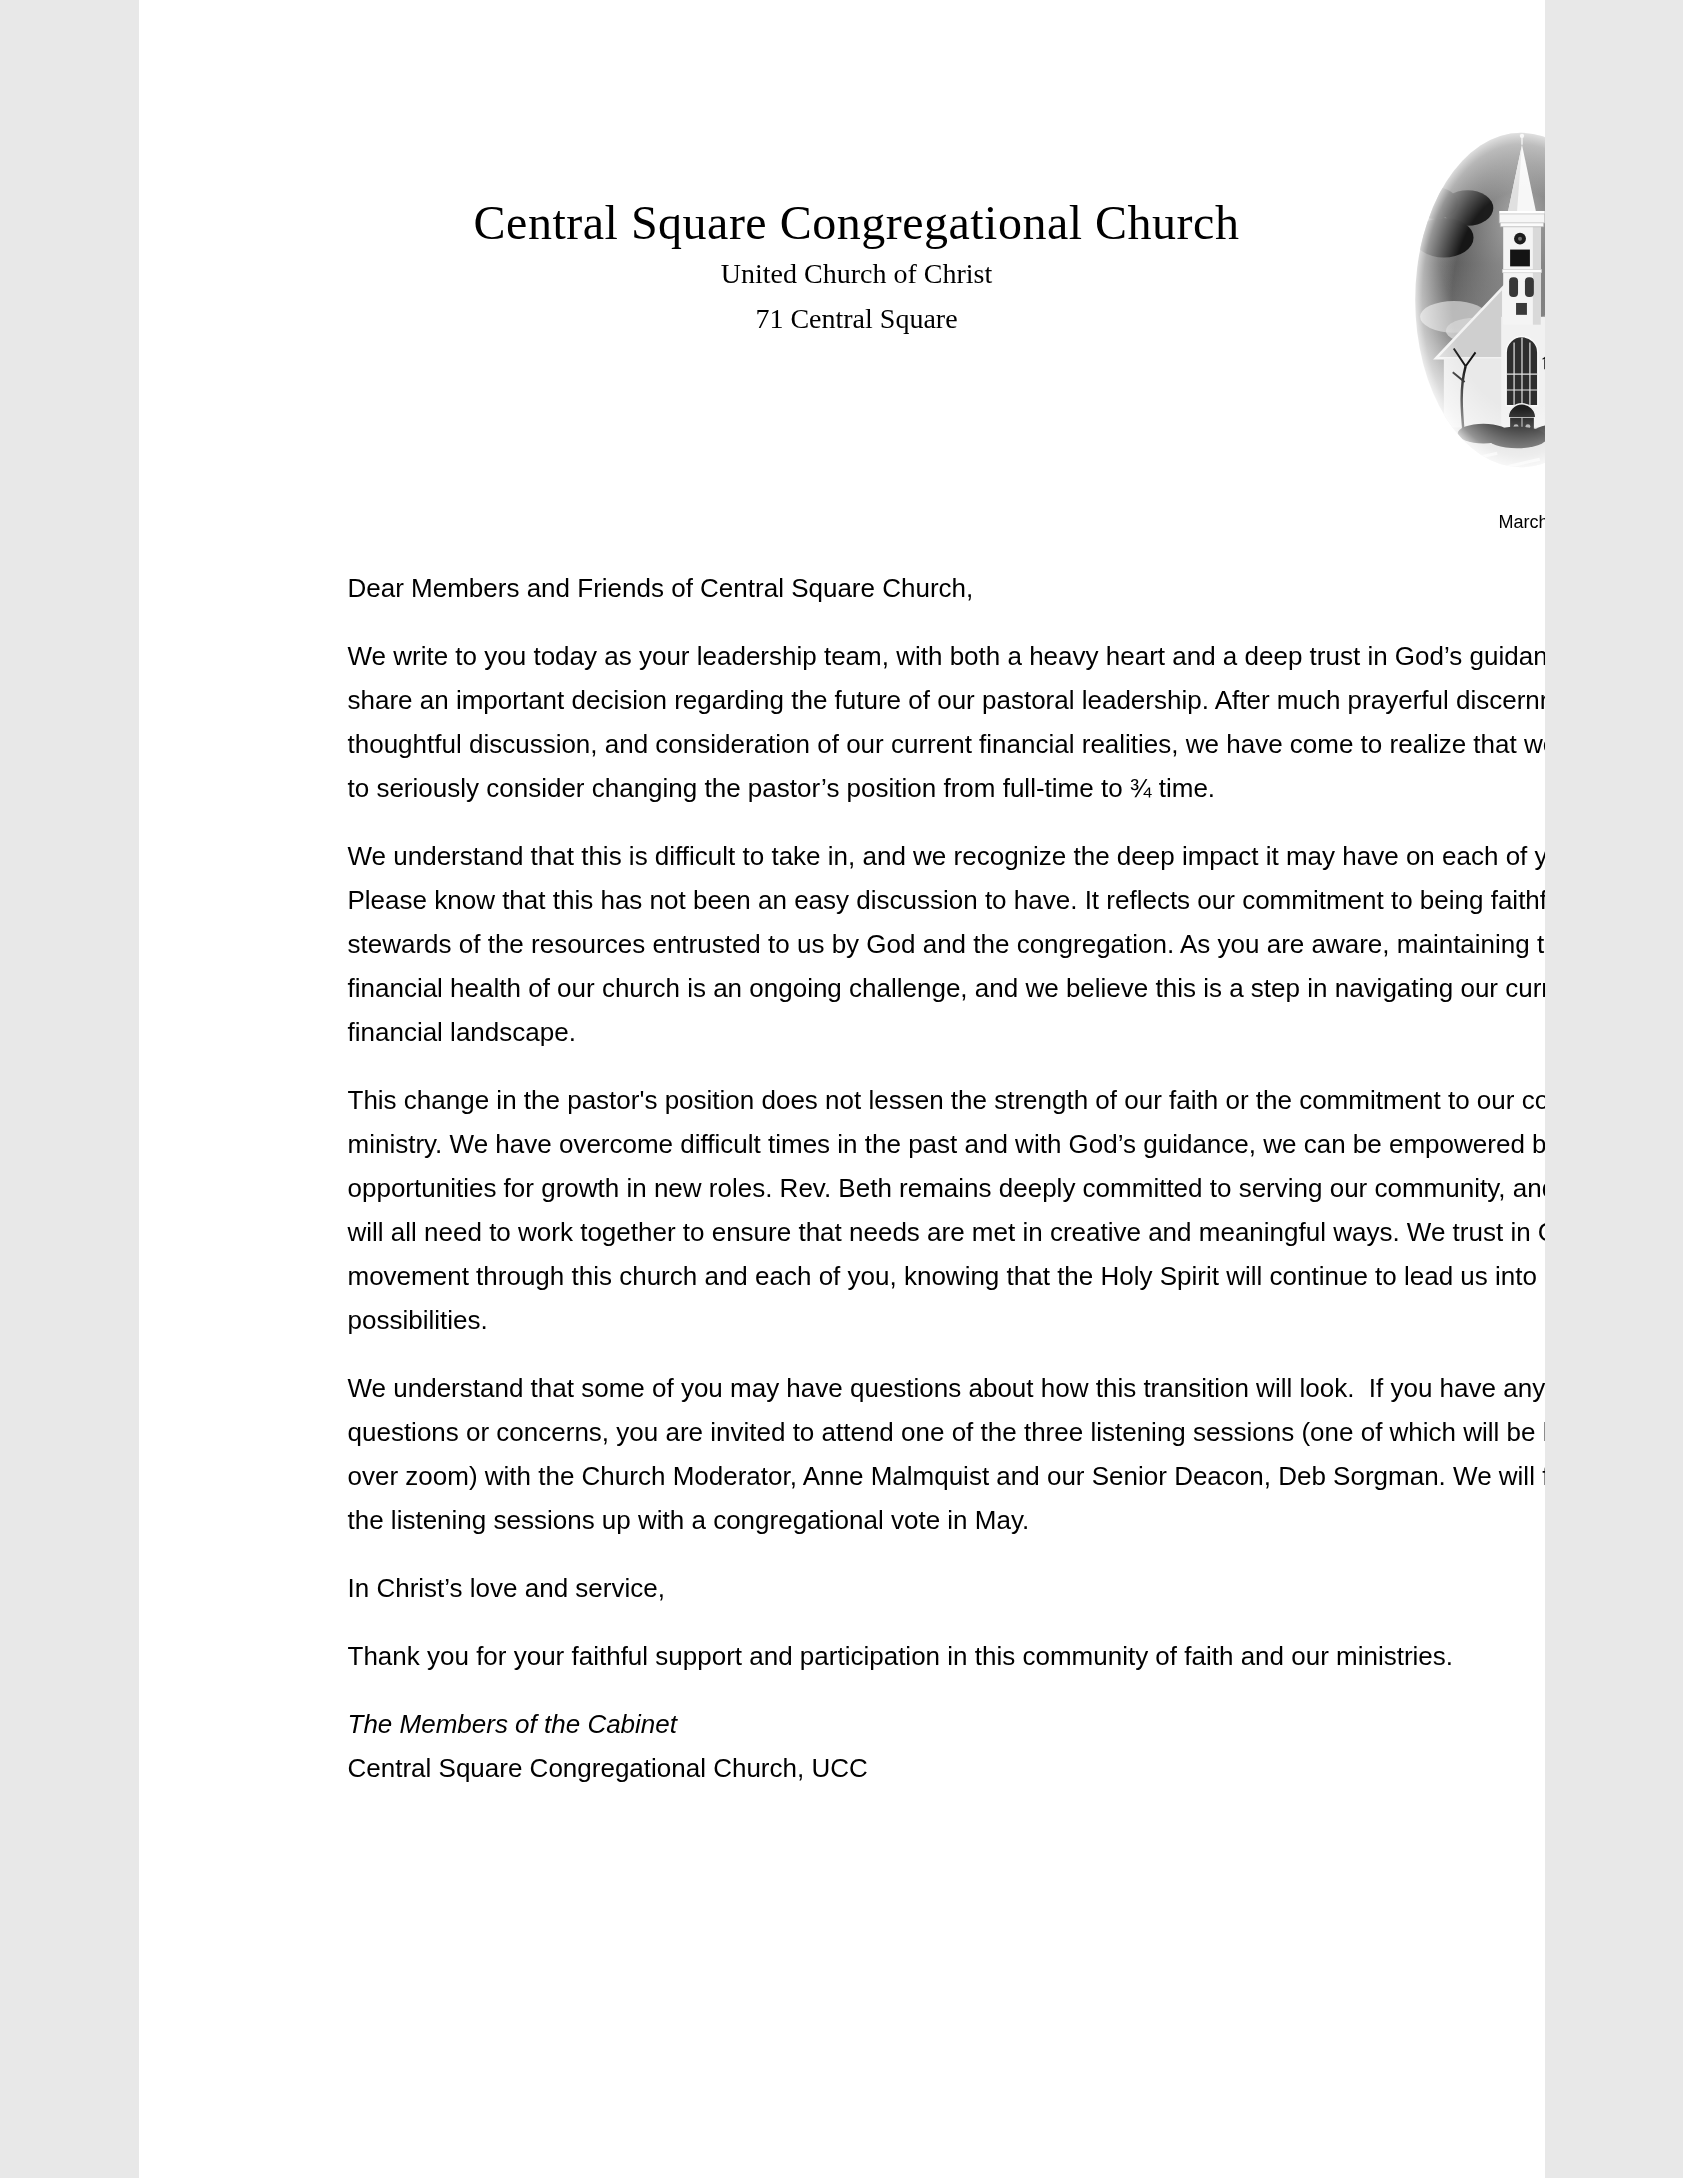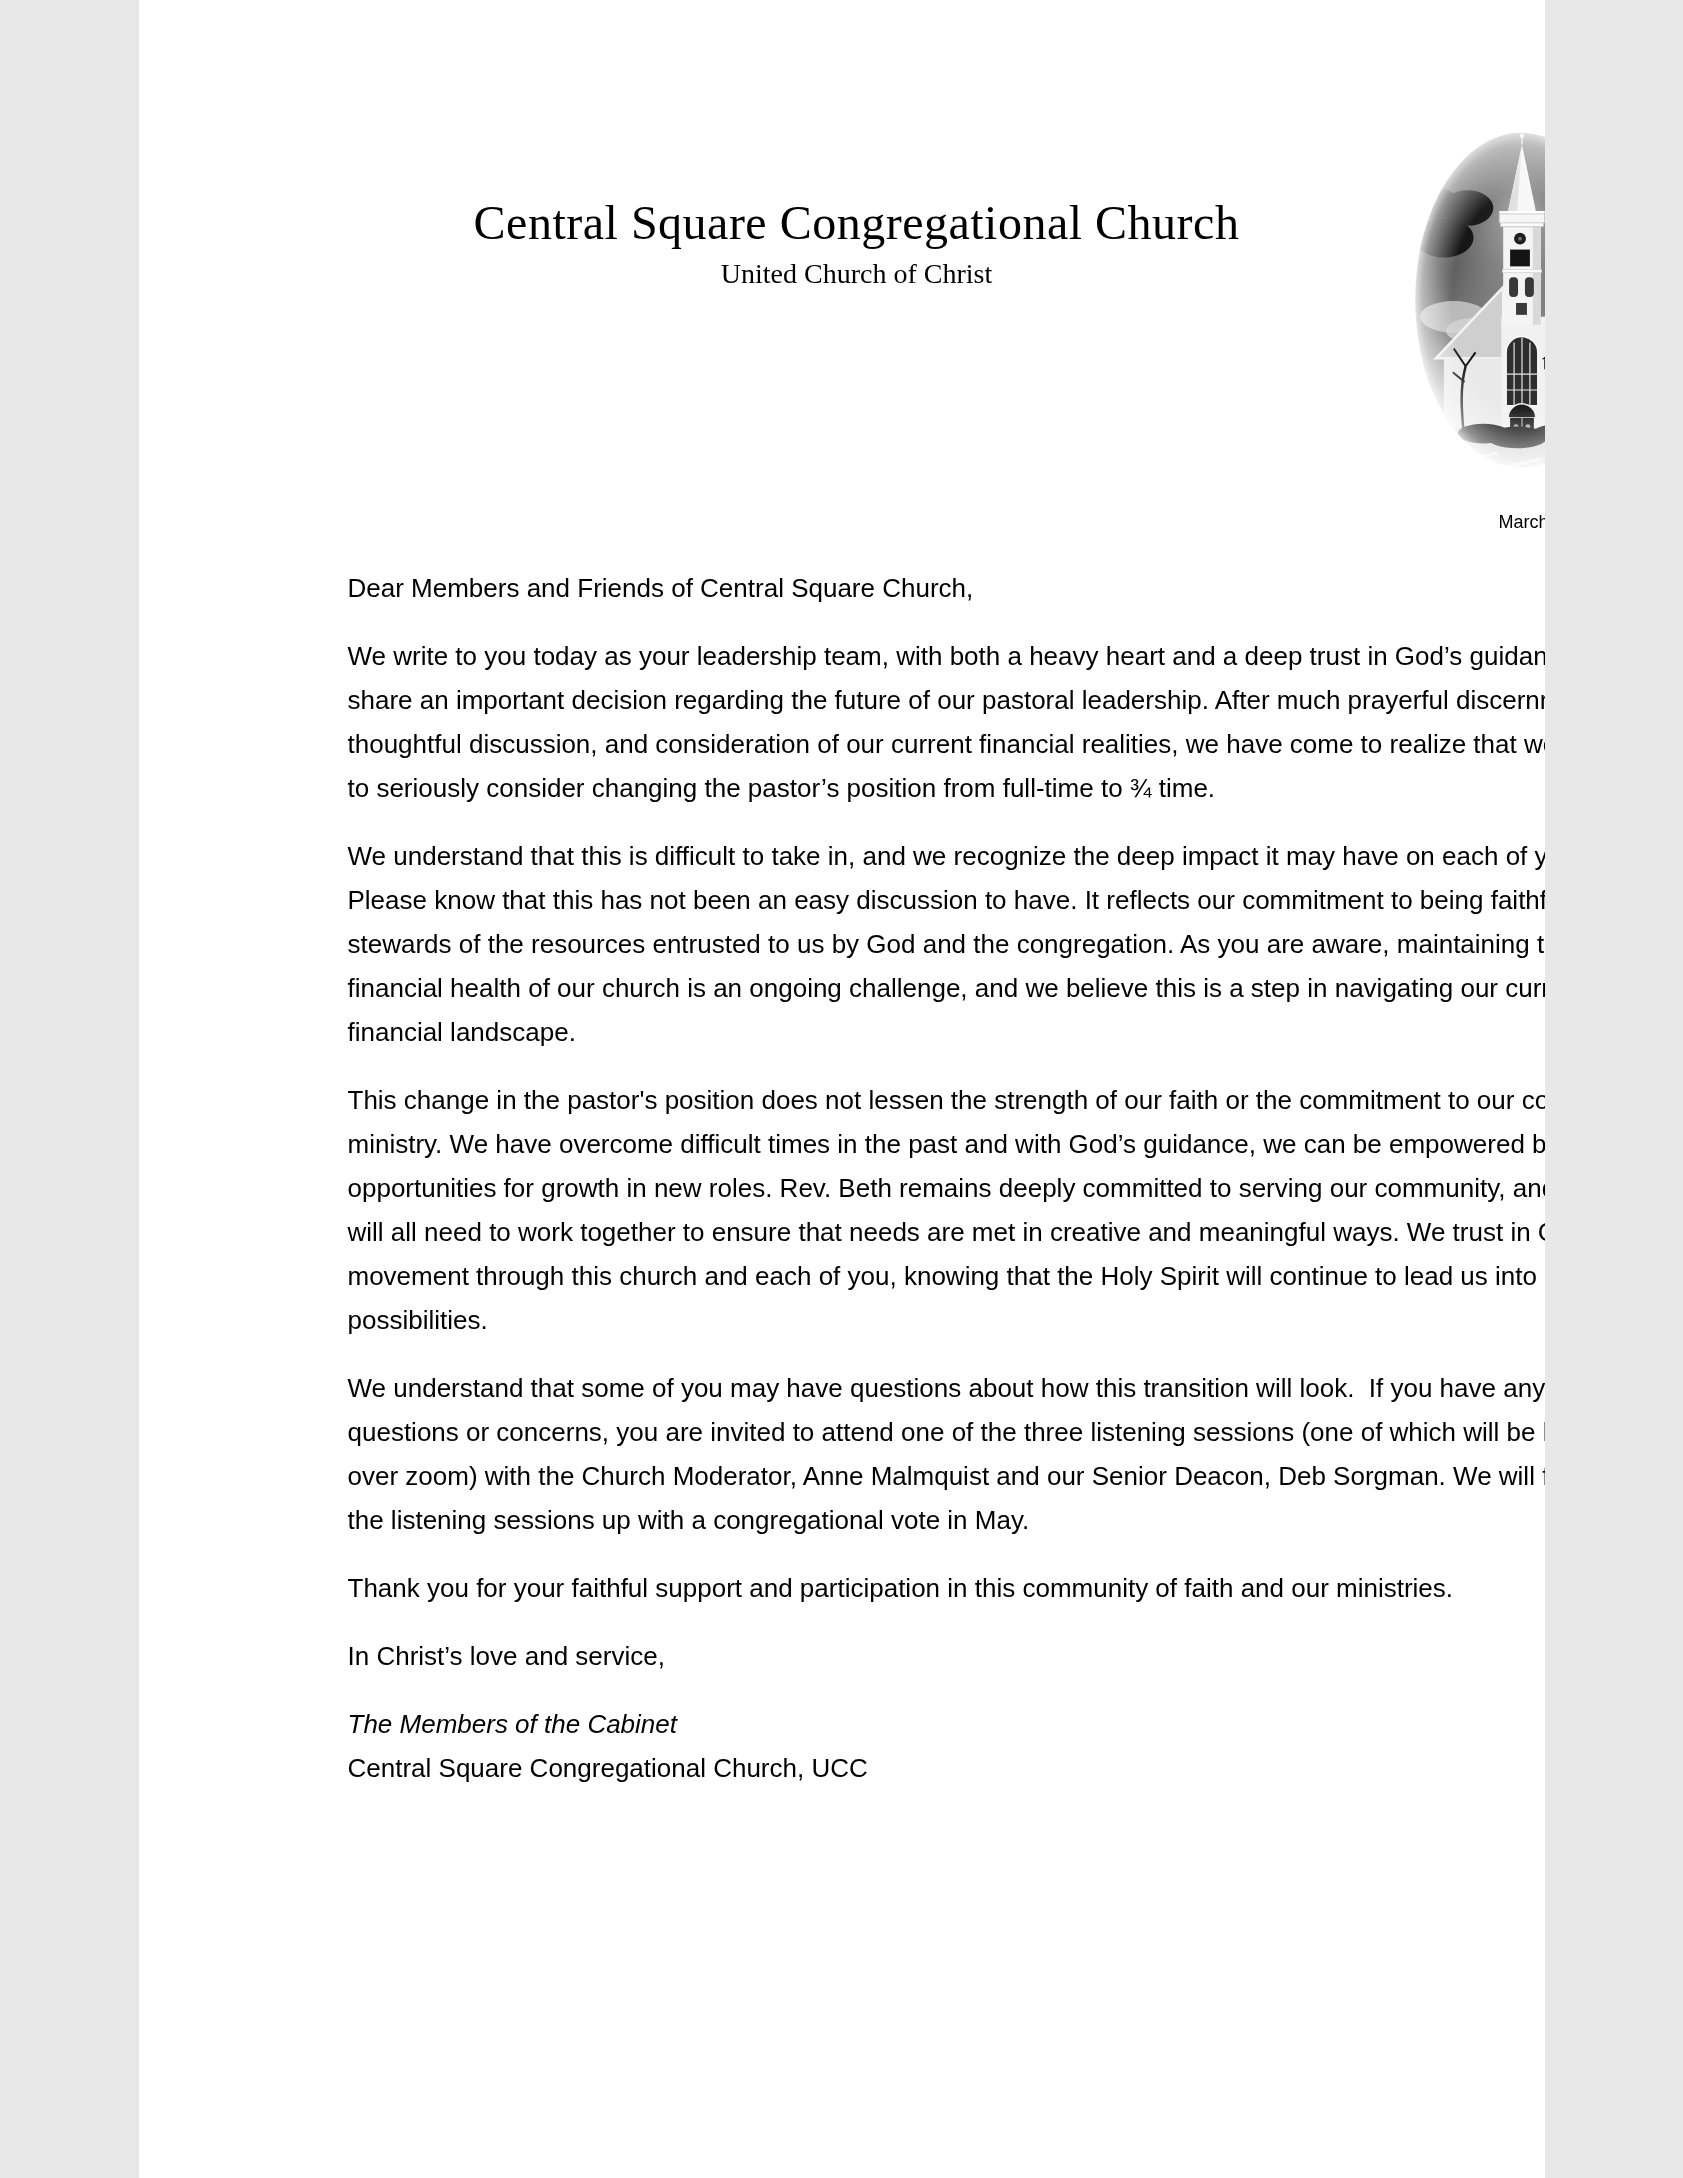--- a/index.html
+++ b/index.html
@@ -74,20 +74,21 @@
   .signature-role { font-style: italic; }
 </style>
 </head>
 <body>
 
 <div class="page">
 
   <div class="letterhead-text">
     <div class="church-name">Central Square Congregational Church</div>
     <div class="letterhead-sub">United Church of Christ</div>
+    <div class="letterhead-sub">71 Central Square</div>
   </div>
 
   <div class="church-photo">
     <svg viewBox="0 0 232 366" xmlns="http://www.w3.org/2000/svg">
       <defs>
         <linearGradient id="sky" x1="0" y1="0" x2="0" y2="1">
           <stop offset="0" stop-color="#2e2e2e"></stop>
           <stop offset="0.40" stop-color="#4f4f4f"></stop>
           <stop offset="0.60" stop-color="#828282"></stop>
           <stop offset="0.78" stop-color="#bfbfbf"></stop>
@@ -191,22 +192,22 @@
   </div>
 
   <div class="date-line">March 19, 2025</div>
 
   <div class="letter-body">
     <p>Dear Members and Friends of Central Square Church,</p>
     <p>We write to you today as your leadership team, with both a heavy heart and a deep trust in God’s guidance, to share an important decision regarding the future of our pastoral leadership. After much prayerful discernment, thoughtful discussion, and consideration of our current financial realities, we have come to realize that we need to seriously consider changing the pastor’s position from full-time to ¾ time.</p>
     <p>We understand that this is difficult to take in, and we recognize the deep impact it may have on each of you. Please know that this has not been an easy discussion to have. It reflects our commitment to being faithful stewards of the resources entrusted to us by God and the congregation. As you are aware, maintaining the financial health of our church is an ongoing challenge, and we believe this is a step in navigating our current financial landscape.</p>
     <p>This change in the pastor's position does not lessen the strength of our faith or the commitment to our collective ministry. We have overcome difficult times in the past and with God’s guidance, we can be empowered by opportunities for growth in new roles. Rev. Beth remains deeply committed to serving our community, and we will all need to work together to ensure that needs are met in creative and meaningful ways. We trust in God’s movement through this church and each of you, knowing that the Holy Spirit will continue to lead us into new possibilities.</p>
     <p>We understand that some of you may have questions about how this transition will look.  If you have any questions or concerns, you are invited to attend one of the three listening sessions (one of which will be held over zoom) with the Church Moderator, Anne Malmquist and our Senior Deacon, Deb Sorgman. We will follow the listening sessions up with a congregational vote in May.</p>
+    <p>In Christ’s love and service,</p>
     <p>Thank you for your faithful support and participation in this community of faith and our ministries.</p>
-    <p>In Christ’s love and service,</p>
     <div class="signature-block">
       <div class="signature-role">The Members of the Cabinet</div>
       <div class="signature-org">Central Square Congregational Church, UCC</div>
     </div>
   </div>
 
 </div>
 
 
 </body></html>

